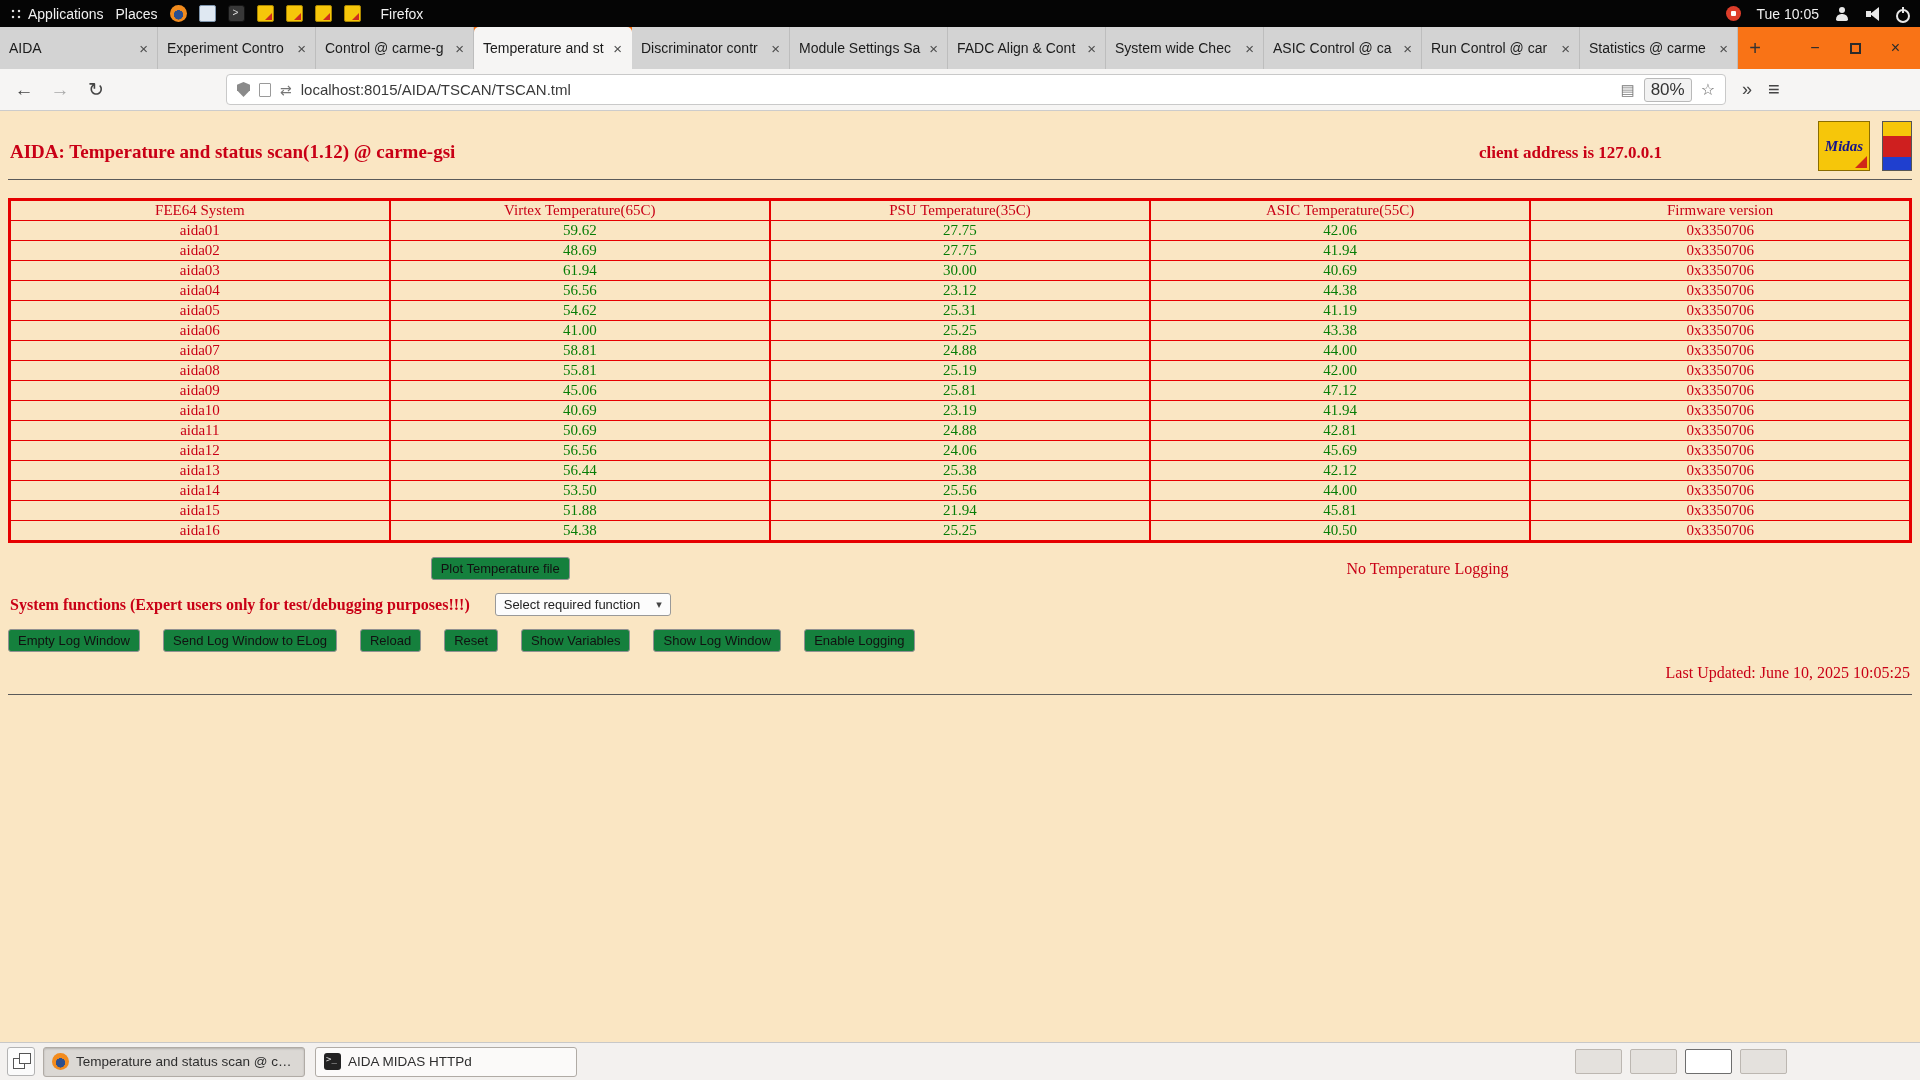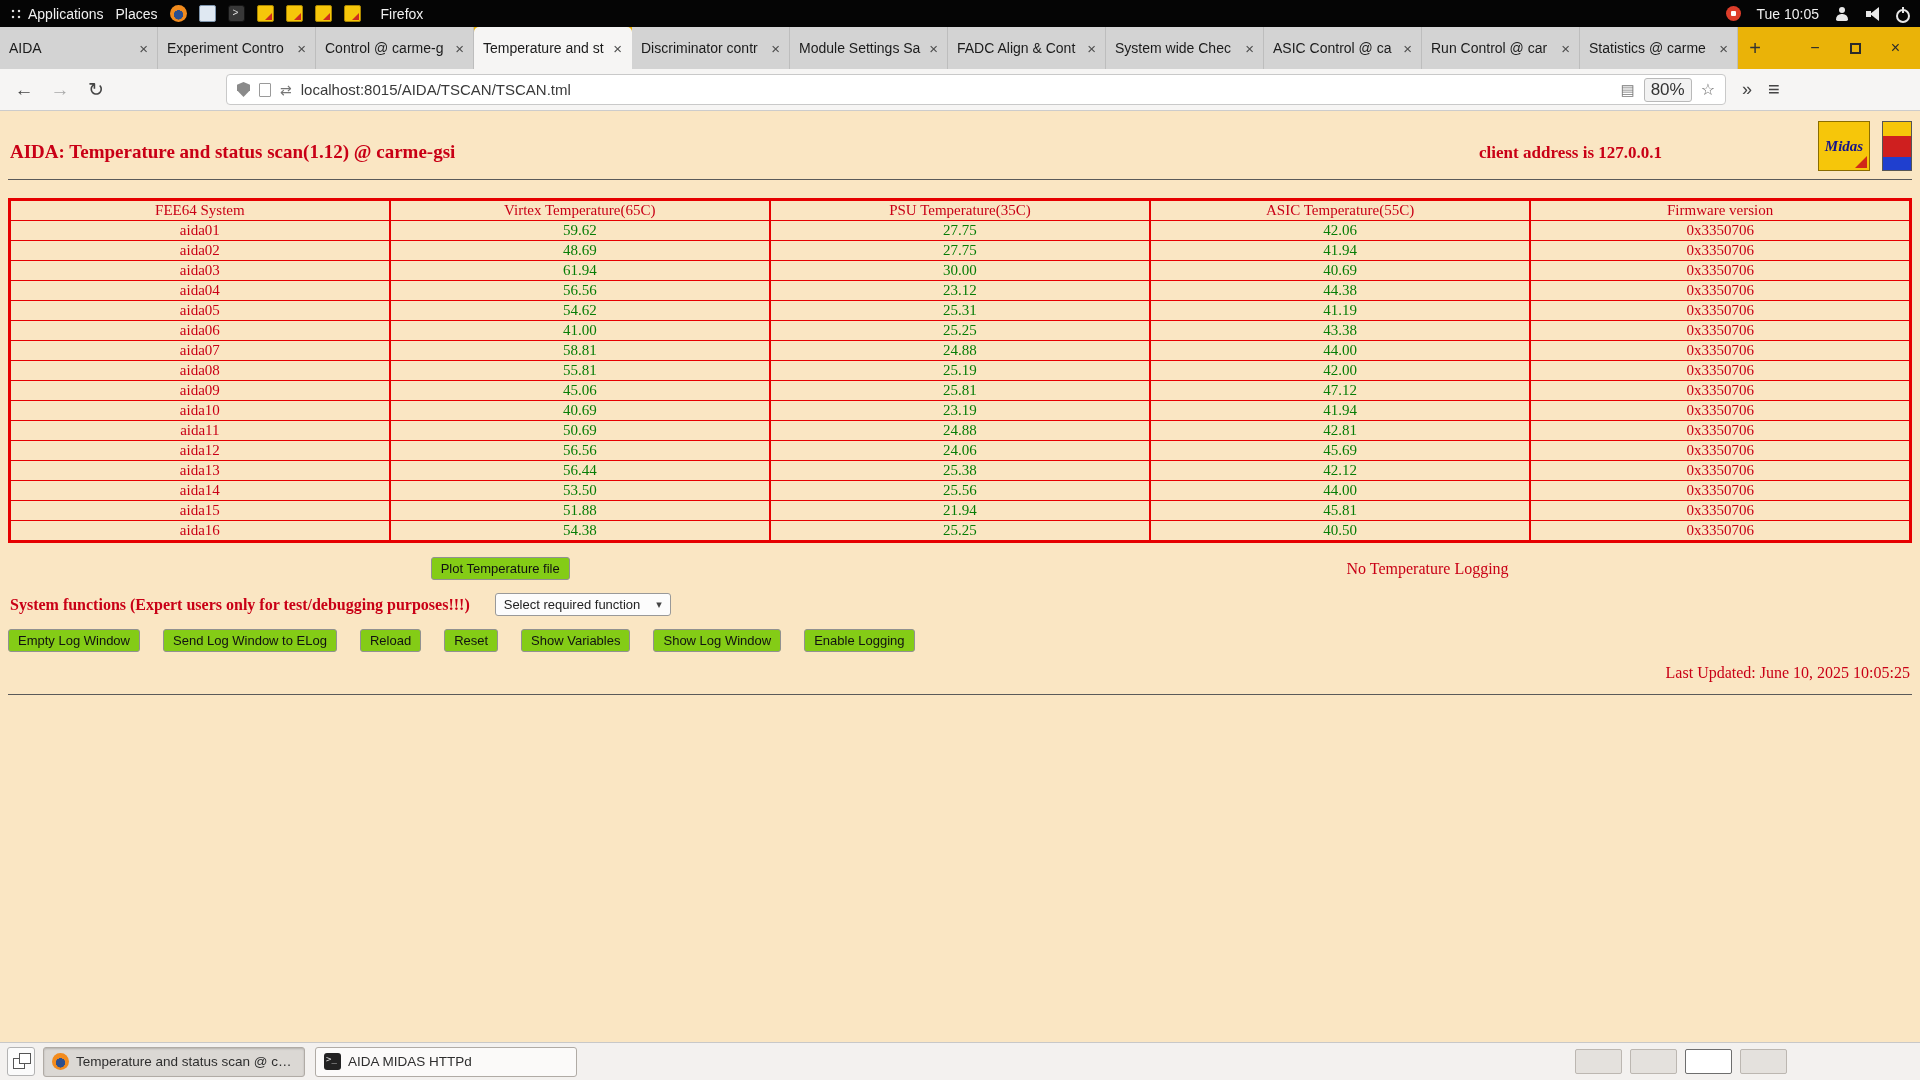--- a/index.html
+++ b/index.html
@@ -25,21 +25,21 @@
   .notif-icon::after{content:"";position:absolute;left:5px;top:5px;width:5px;height:5px;background:#fff;border-radius:1px;}
   .sys-icon{width:16px;height:16px;position:relative;display:inline-block;}
   .sys-icon.user::before{content:"";position:absolute;left:5px;top:1px;width:6px;height:6px;border-radius:50%;background:#e8e8e8;}
   .sys-icon.user::after{content:"";position:absolute;left:2px;top:8px;width:12px;height:7px;border-radius:6px 6px 2px 2px;background:#e8e8e8;}
   .sys-icon.vol::before{content:"";position:absolute;left:1px;top:5px;width:5px;height:6px;background:#e8e8e8;}
   .sys-icon.vol::after{content:"";position:absolute;left:5px;top:1px;border:7px solid transparent;border-right:9px solid #e8e8e8;border-left:0;}
   .sys-icon.power{border:2px solid #e8e8e8;border-radius:50%;width:14px;height:14px;top:2px;}
   .sys-icon.power::after{content:"";position:absolute;left:4px;top:-4px;width:2px;height:6px;background:#e8e8e8;}
 
   
-  .tabbar{height:42px;background:#eab308;display:flex;align-items:stretch;flex:0 0 auto;}
+  .tabbar{height:42px;background:#f97316;display:flex;align-items:stretch;flex:0 0 auto;}
   .tab-strip{display:flex;}
   .tab{width:158px;display:flex;align-items:center;padding:0 9px;font-size:14px;color:#1b1b1b;border-right:1px solid #bdbdbd;background:#d3d3d3;}
   .tab.active{background:#f6f5f4;border-radius:5px 5px 0 0;border-right-color:transparent;}
   .tab-label{flex:1;overflow:hidden;white-space:nowrap;}
   .tab-close{margin-left:5px;color:#4d4d4d;font-size:15px;}
   .newtab-btn{width:34px;display:flex;align-items:center;justify-content:center;font-size:20px;color:#333;}
   .win-controls{margin-left:auto;display:flex;align-items:center;gap:30px;padding:0 20px;color:#2b2b2b;}
   .win-controls .glyph{font-size:16px;}
   .maxbox{width:11px;height:11px;border:2px solid #2b2b2b;display:inline-block;}
 
@@ -71,21 +71,21 @@
   .rule{border:none;border-top:1px solid #5a5a5a;margin:16px 0 18px;}
   .rule.bottom{margin-top:12px;}
 
   table.temp{width:100%;border-collapse:collapse;border:3px solid #e60000;table-layout:fixed;}
   .temp th,.temp td{border-top:1px solid #e60000;border-bottom:1px solid #e60000;border-left:2px solid #e60000;border-right:2px solid #e60000;text-align:center;font-size:15px;font-weight:normal;height:19px;line-height:19px;padding:0;overflow:hidden;}
   .temp th{color:#c90016;}
   .temp td.c-red{color:#c90016;}
   .temp td.c-green{color:#067d06;}
 
   .below-row{position:relative;height:30px;margin-top:12px;}
-  .form-btn{font-family:"Liberation Sans",sans-serif;font-size:13px;color:#111;background:#84cc16;border:1px solid #919191;border-radius:3px;padding:3px 9px;}
+  .form-btn{font-family:"Liberation Sans",sans-serif;font-size:13px;color:#111;background:#15803d;border:1px solid #919191;border-radius:3px;padding:3px 9px;}
   .plot-btn{position:absolute;left:22.2%;top:2px;}
   .no-logging{position:absolute;left:70.3%;top:5px;color:#c90016;font-size:16px;}
   .sysfunc-row{display:flex;align-items:center;gap:25px;margin-top:8px;padding-left:2px;}
   .sysfunc-label{color:#c90016;font-weight:bold;font-size:16px;}
   .select{font-family:"Liberation Sans",sans-serif;font-size:13px;background:#fcfcfc;border:1px solid #999;border-radius:3px;padding:3px 8px;display:flex;align-items:center;gap:16px;color:#222;}
   .caret{font-size:11px;color:#444;}
   .btn-row{display:flex;gap:23px;margin-top:13px;}
   .last-updated{text-align:right;color:#c90016;font-size:16px;margin-top:12px;padding-right:2px;}
 
   

